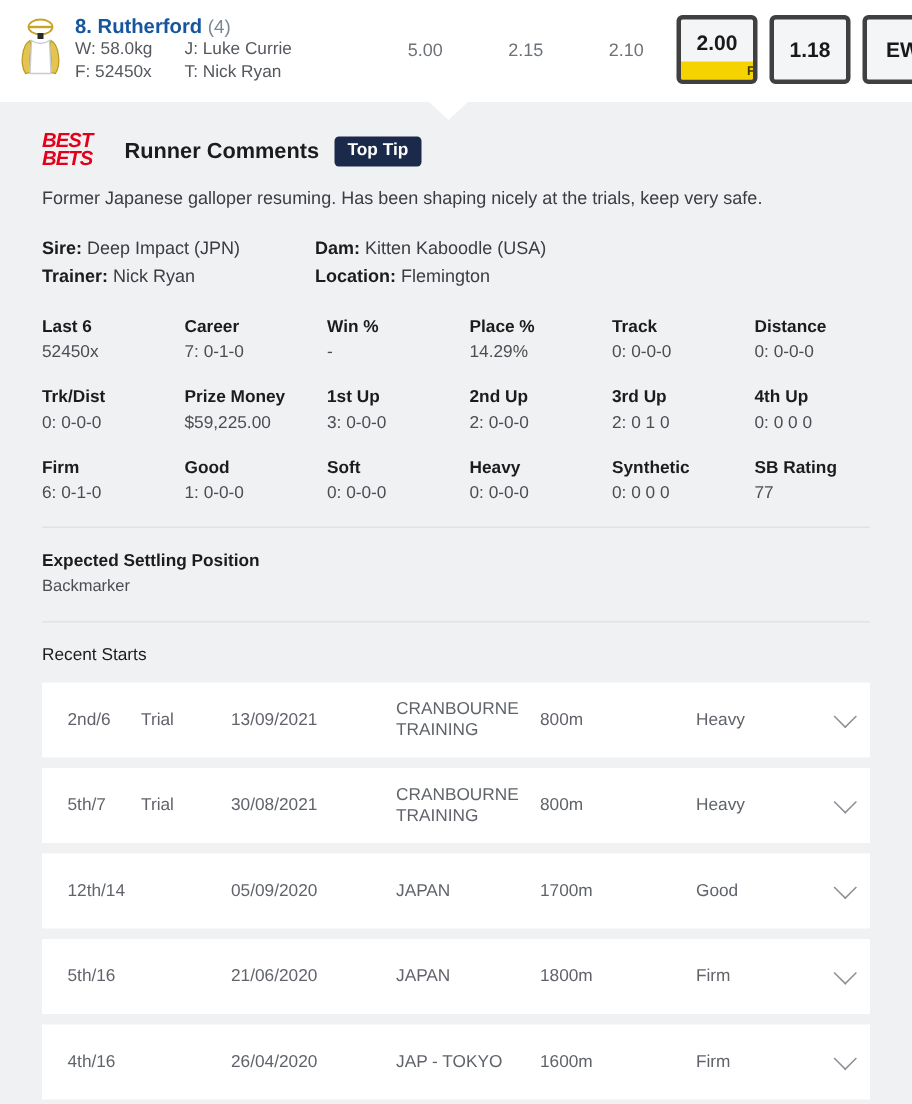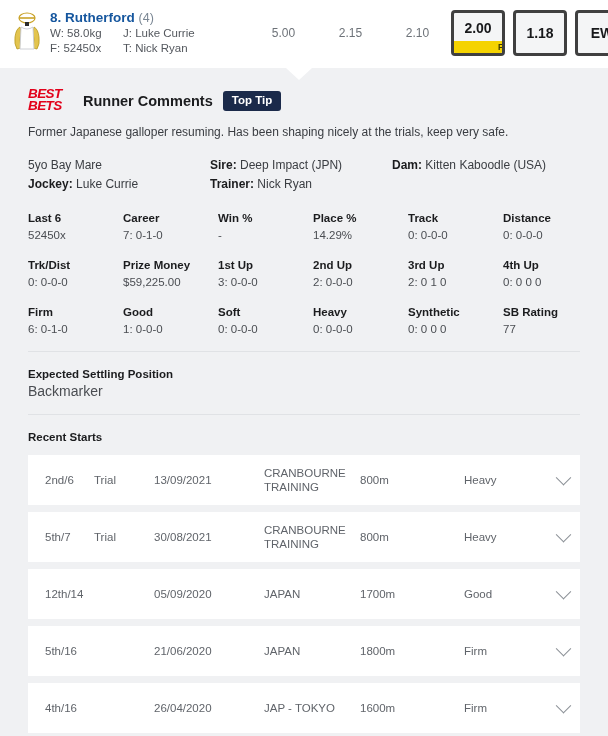--- a/index.html
+++ b/index.html
@@ -104,24 +104,24 @@
   .stats { padding: 16px 0 0 28px; }
   .stat-row { display: flex; margin-bottom: 13px; }
   .stat-cell { width: 95px; }
   .stat-label { font-size: 11.5px; font-weight: bold; color: #1b1c1e; line-height: 17px; }
   .stat-value { font-size: 11.5px; color: #4a4d52; line-height: 17px; }
 
   .divider { height: 1px; background: #e0e2e5; margin: 7px 28px 0 28px; }
 
   .esp { padding: 14px 0 0 28px; }
   .esp-label { font-size: 11.5px; font-weight: bold; color: #1b1c1e; line-height: 17px; }
-  .esp-value { font-size: 14px; color: #4a4d52; line-height: 17px; }
+  .esp-value { font-size: 11px; color: #4a4d52; line-height: 17px; }
 
   .recent-title {
-    padding: 16px 0 0 28px; font-size: 11.5px; font-weight: bold; color: #1b1c1e;
+    padding: 16px 0 0 28px; font-size: 11.5px; font-weight: normal; color: #1b1c1e;
   }
 
   .starts { padding: 12px 28px 0 28px; }
   .start-row {
     background: #ffffff; height: 50px; margin-bottom: 7px;
     display: flex; align-items: center; font-size: 11.5px; color: #60646a;
   }
   .sc-pos   { width: 66px; padding-left: 17px; }
   .sc-type  { width: 60px; }
   .sc-date  { width: 110px; }
@@ -196,40 +196,37 @@
         <span class="bb-l">BETS</span>
       </div>
       <div class="comments-title">Runner Comments</div>
       <div class="top-tip">Top Tip</div>
     </div>
 
     <div class="comment-text">Former Japanese galloper resuming. Has been shaping nicely at the trials, keep very safe.</div>
 
     <div class="pedigree">
       <div class="pcol">
-        <div>5yo Bay Mare</div>
-        <div>
-          <b>Jockey:</b>
-          <span>Luke Currie</span>
-        </div>
-      </div>
-      <div class="pcol">
         <div>
           <b>Sire:</b>
           <span>Deep Impact (JPN)</span>
         </div>
         <div>
           <b>Trainer:</b>
           <span>Nick Ryan</span>
         </div>
       </div>
       <div class="pcol">
         <div>
           <b>Dam:</b>
           <span>Kitten Kaboodle (USA)</span>
+        </div>
+        <div>
+          <b>Location:</b>
+          <span>Flemington</span>
         </div>
       </div>
     </div>
 
     <div class="stats">
       <div class="stat-row">
         <div class="stat-cell">
           <div class="stat-label">Last 6</div>
           <div class="stat-value">52450x</div>
         </div>

